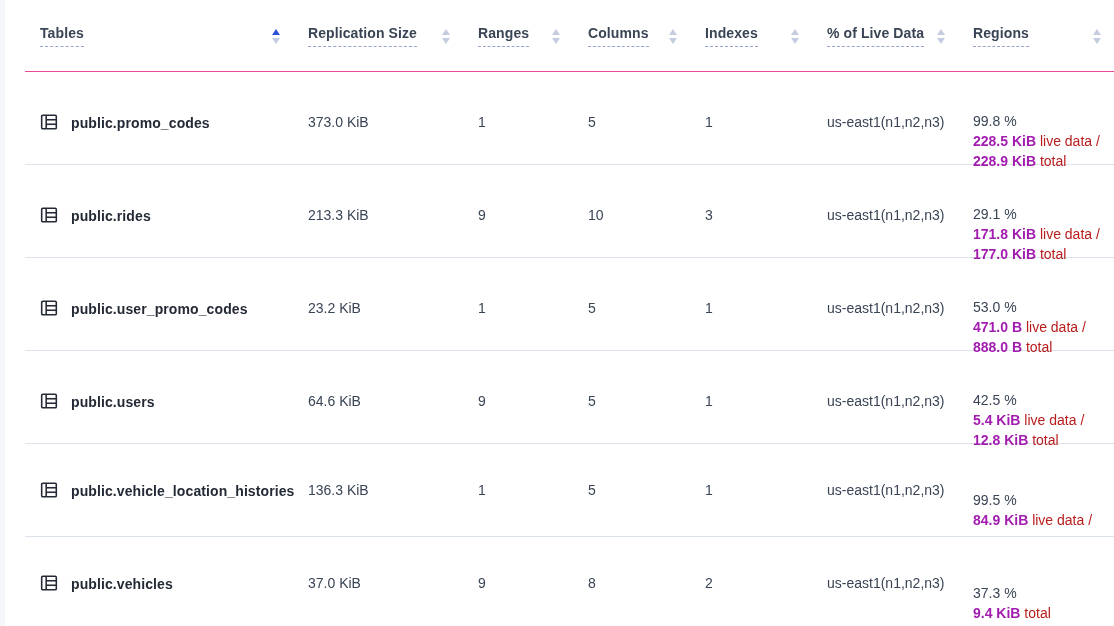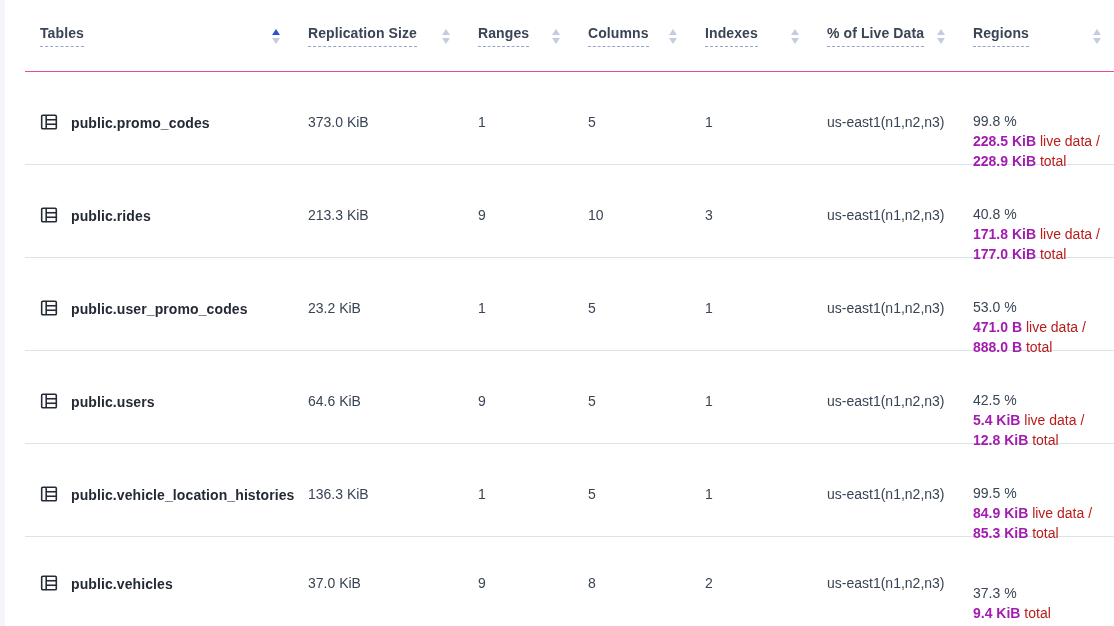--- a/index.html
+++ b/index.html
@@ -131,21 +131,21 @@
         </svg>
       </span>
       <span class="name">public.rides</span>
     </div>
     <div class="td">213.3 KiB</div>
     <div class="td">9</div>
     <div class="td">10</div>
     <div class="td">3</div>
     <div class="td">us-east1(n1,n2,n3)</div>
     <div class="td td-live">
-      <div><span>40.8 %</span></div>
+      <div><span>29.1 %</span></div>
       <div><span class="strong">171.8 KiB</span><span class="muted"> live data /</span></div>
       <div><span class="strong">177.0 KiB</span><span class="muted"> total</span></div>
     </div>
   </div>
 
   <div class="grid body-row">
     <div class="td td-name">
       <span class="table-icon">
         <svg width="18" height="18" viewBox="0 0 16 16" fill="none">
           <rect x="1.5" y="2" width="13" height="12" rx="1" stroke="#242a35" stroke-width="1.4"></rect>
@@ -205,21 +205,20 @@
       <span class="name">public.vehicle_location_histories</span>
     </div>
     <div class="td">136.3 KiB</div>
     <div class="td">1</div>
     <div class="td">5</div>
     <div class="td">1</div>
     <div class="td">us-east1(n1,n2,n3)</div>
     <div class="td td-live">
       <div><span>99.5 %</span></div>
       <div><span class="strong">84.9 KiB</span><span class="muted"> live data /</span></div>
-      <div><span class="strong">85.3 KiB</span><span class="muted"> total</span></div>
     </div>
   </div>
 
   <div class="grid body-row">
     <div class="td td-name">
       <span class="table-icon">
         <svg width="18" height="18" viewBox="0 0 16 16" fill="none">
           <rect x="1.5" y="2" width="13" height="12" rx="1" stroke="#242a35" stroke-width="1.4"></rect>
           <line x1="5.5" y1="2" x2="5.5" y2="14" stroke="#242a35" stroke-width="1.4"></line>
           <line x1="5.5" y1="6" x2="14.5" y2="6" stroke="#242a35" stroke-width="1.4"></line>

